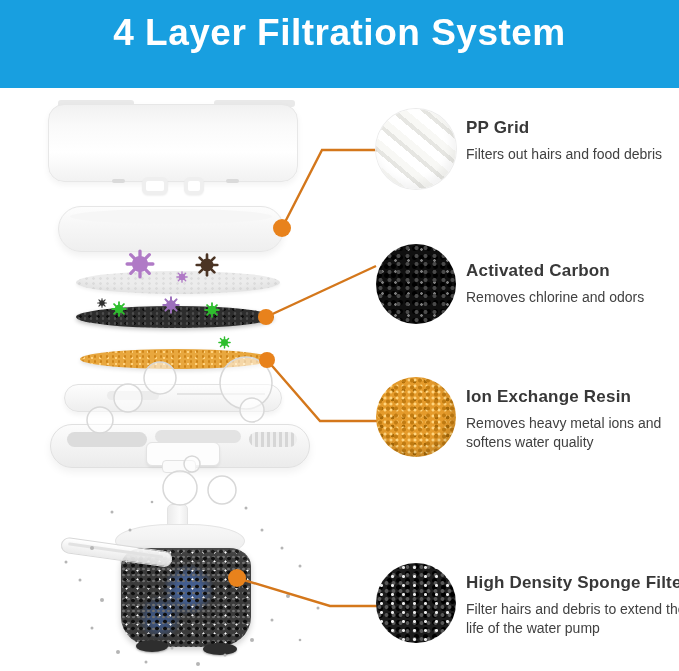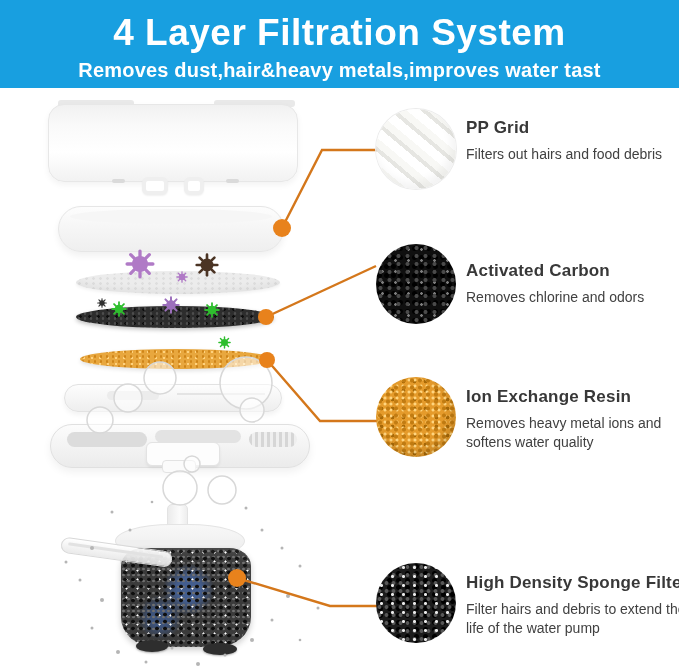--- a/index.html
+++ b/index.html
@@ -153,21 +153,20 @@
   .callout-title{font-size:17px;font-weight:bold;letter-spacing:.2px;color:var(--callout-title,#383838);}
   .callout-desc{font-size:14px;line-height:1.38;margin-top:7px;color:var(--callout-desc,#414141);}
 </style>
 </head>
 <body>
 
 <div id="canvas">
 
   <div class="header">
     <div class="header-title">4 Layer Filtration System</div>
-    <div class="header-subtitle">Removes dust,hair&amp;heavy metals,improves water tast</div>
   </div>
 
   <div>
     <div class="piece lip lip-left"></div>
     <div class="piece lip lip-right"></div>
     <div class="piece top-cover"></div>
     <div class="piece clip clip-1"></div>
     <div class="piece clip clip-2"></div>
     <div class="piece dash dash-1"></div>
     <div class="piece dash dash-2"></div>

